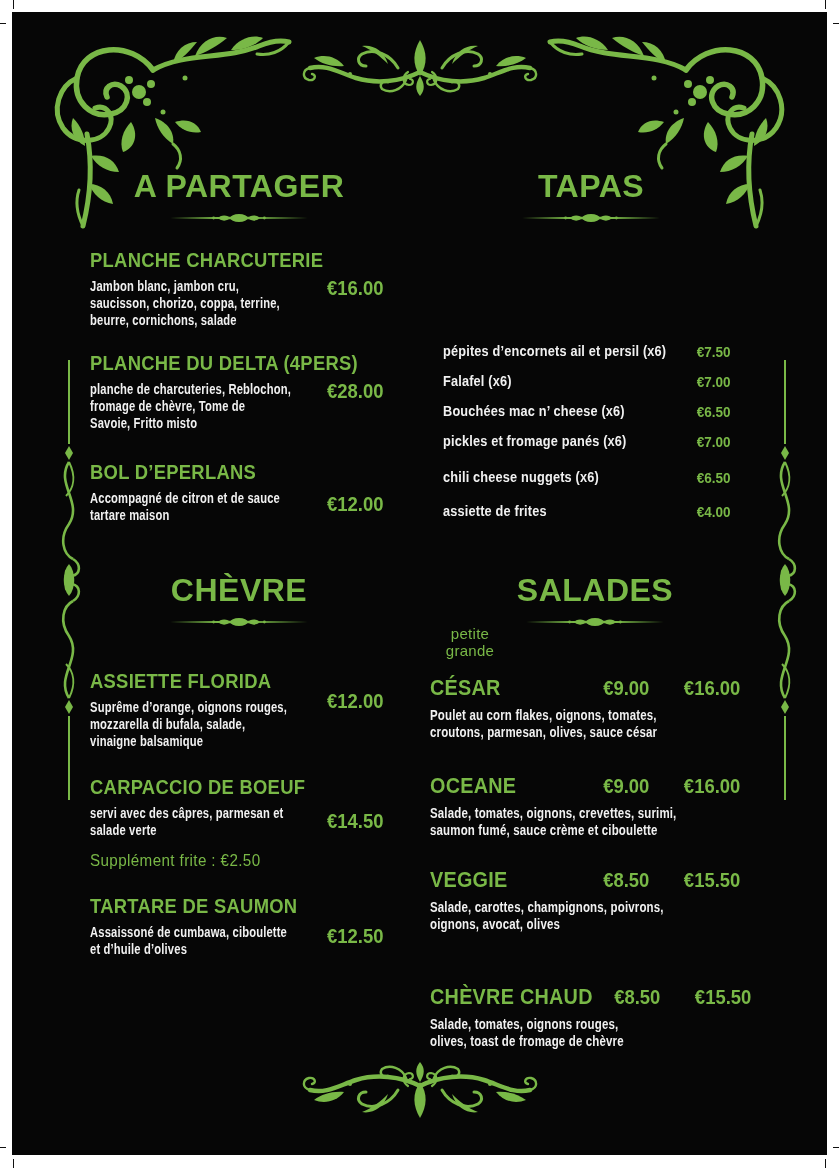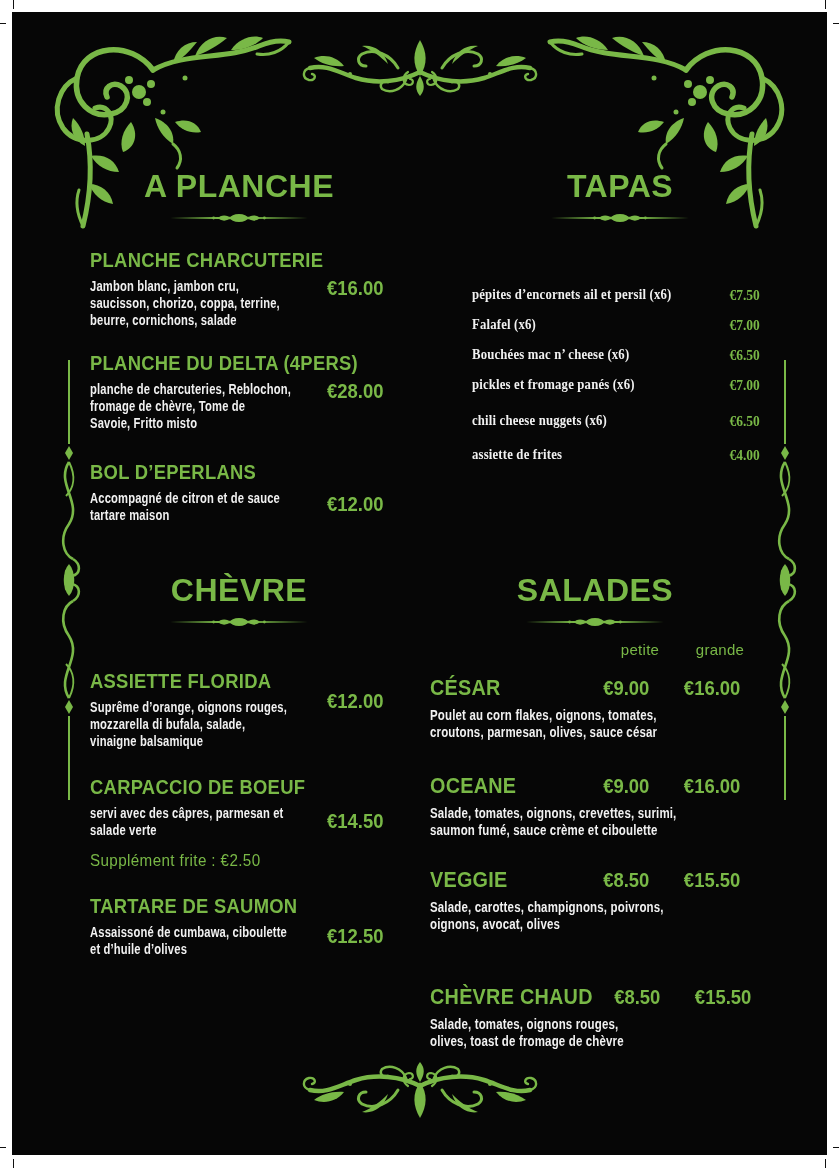--- a/index.html
+++ b/index.html
@@ -37,32 +37,32 @@
   }
   .item-price{
     position:absolute;left:237px;top:28px;color:var(--green);font-size:21px;font-weight:700;
     white-space:nowrap;transform:scaleX(.88);transform-origin:0 0;
   }
   .note{
     margin-top:12px;color:var(--green);font-size:16px;font-weight:400;line-height:19px;
     white-space:nowrap;transform:scaleX(.95);transform-origin:0 50%;letter-spacing:.4px;
   }
   
-  .tapas-list{position:relative;margin-top:59px;height:200px;font-family:Liberation Serif, serif;}
+  .tapas-list{position:relative;margin-top:115px;height:200px;}
   .trow{position:absolute;left:17px;right:25px;height:22px;}
   .trow-name{
     position:absolute;left:0;top:0;color:var(--white);font-size:15px;font-weight:700;
     white-space:nowrap;transform:scaleX(.85);transform-origin:0 0;letter-spacing:.2px;
   }
   .trow-price{
     position:absolute;right:0;top:1px;color:var(--green);font-size:15px;font-weight:700;
     white-space:nowrap;transform:scaleX(.9);transform-origin:100% 0;
   }
   
-  .size-row{display:flex;justify-content:flex-end;margin-top:12px;height:18px;}
+  .size-row{display:flex;justify-content:flex-end;margin-top:12px;height:18px;flex-direction:column;}
   .size-label{width:80px;text-align:center;color:var(--green);font-size:15px;font-weight:400;letter-spacing:.3px;}
   .srow{display:flex;align-items:baseline;}
   .sname{
     flex:1;color:var(--green);font-size:22px;font-weight:700;line-height:26px;
     white-space:nowrap;transform:scaleX(.9);transform-origin:0 50%;letter-spacing:.3px;
   }
   .sprice{width:80px;flex:none;color:var(--green);font-size:21px;font-weight:700;}
   .sprice>span{display:inline-block;transform:scaleX(.88);white-space:nowrap;}
   .sdesc{
     margin-top:6px;color:var(--white);font-size:14px;font-weight:700;line-height:17px;
@@ -153,21 +153,21 @@
     <use href="#vineArt" transform="translate(0,440) scale(1,-1)"></use>
     <path d="M13,204 C6,212 6,228 13,236 C20,228 20,212 13,204 Z" fill="#79B847"></path>
   </svg>
   <svg class="orn" style="left:772px;top:360px" width="26" height="440" viewBox="0 0 26 440">
     <use href="#vineArt"></use>
     <use href="#vineArt" transform="translate(0,440) scale(1,-1)"></use>
     <path d="M13,204 C6,212 6,228 13,236 C20,228 20,212 13,204 Z" fill="#79B847"></path>
   </svg>
 
   <div class="section" style="left:90px;top:168px;width:298px">
-    <div class="sec-title">A PLANCHE</div>
+    <div class="sec-title">A PARTAGER</div>
     <svg class="divider" width="150" height="14" viewBox="0 0 162 16">
       <path d="M2,8 L70,6.6 L92,6.6 L160,8 L92,9.4 L70,9.4 Z" fill="#79B847"></path>
       <ellipse cx="81" cy="8" rx="10" ry="4.6" fill="#79B847"></ellipse>
       <ellipse cx="64" cy="8" rx="6" ry="3" fill="#79B847"></ellipse>
       <ellipse cx="98" cy="8" rx="6" ry="3" fill="#79B847"></ellipse>
       <circle cx="52" cy="8" r="1.6" fill="#79B847"></circle>
       <circle cx="110" cy="8" r="1.6" fill="#79B847"></circle>
     </svg>
     <div class="item mt23">
       <div class="item-name">PLANCHE CHARCUTERIE</div>
@@ -184,21 +184,21 @@
       <div class="item-price">€28.00</div>
     </div>
     <div class="item mt28">
       <div class="item-name">BOL D’EPERLANS</div>
       <div class="item-desc">Accompagné de citron et de sauce
 tartare maison</div>
       <div class="item-price" style="top:32px">€12.00</div>
     </div>
   </div>
 
-  <div class="section" style="left:455px;top:168px;width:330px">
+  <div class="section" style="left:426px;top:168px;width:330px">
     <div class="sec-title">TAPAS</div>
     <svg class="divider" width="150" height="14" viewBox="0 0 162 16">
       <path d="M2,8 L70,6.6 L92,6.6 L160,8 L92,9.4 L70,9.4 Z" fill="#79B847"></path>
       <ellipse cx="81" cy="8" rx="10" ry="4.6" fill="#79B847"></ellipse>
       <ellipse cx="64" cy="8" rx="6" ry="3" fill="#79B847"></ellipse>
       <ellipse cx="98" cy="8" rx="6" ry="3" fill="#79B847"></ellipse>
       <circle cx="52" cy="8" r="1.6" fill="#79B847"></circle>
       <circle cx="110" cy="8" r="1.6" fill="#79B847"></circle>
     </svg>
     <div class="tapas-list">

